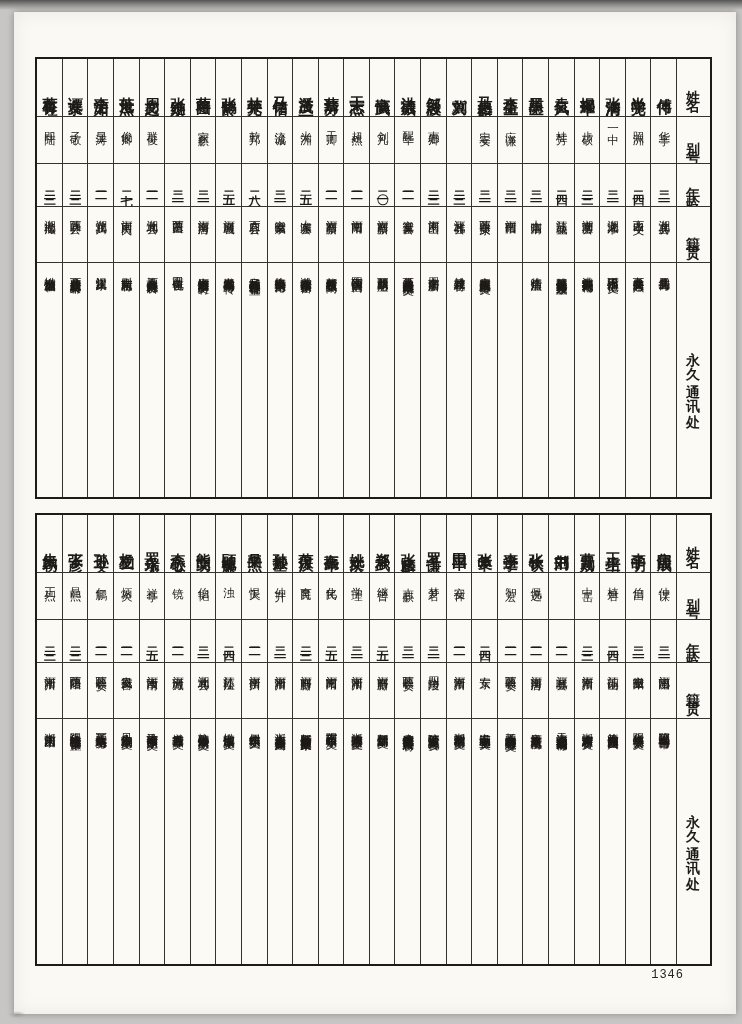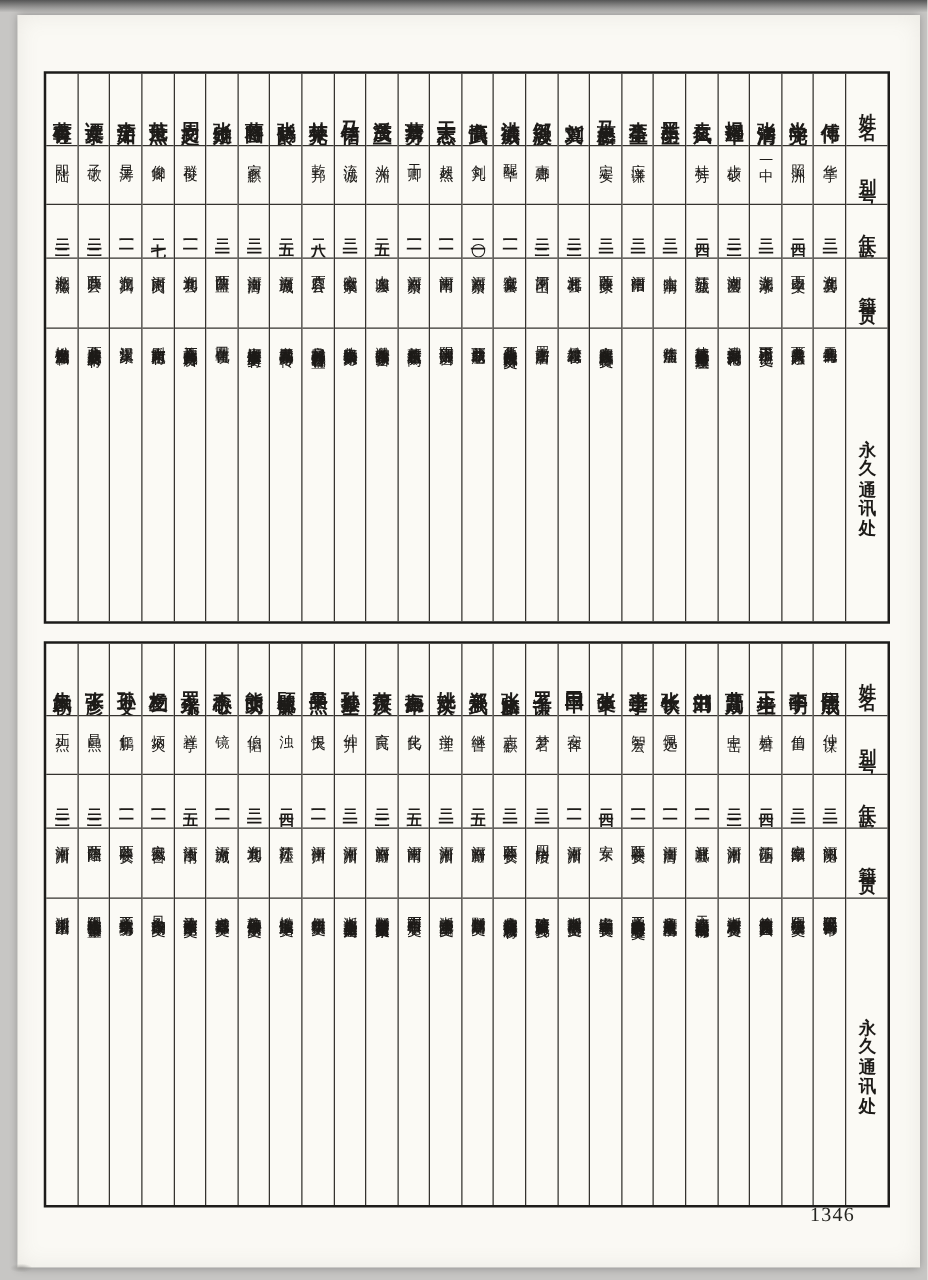--- a/index.html
+++ b/index.html
@@ -49,22 +49,22 @@
   .c-origin{height:56px;padding-top:4px;}
   .c-origin span{font-size:11.5px;letter-spacing:1px;}
   .c-addr{flex:1 1 0;border-bottom:none;padding-top:5px;}
   .c-addr span{font-size:11.5px;letter-spacing:0.5px;}
   
   .hdr .cell{align-items:center;padding-top:0;}
   .hdr .cell span{font-weight:bold;font-size:14px;letter-spacing:9px;}
   .hdr .c-addr span{font-size:14px;letter-spacing:16px;}
   .page-number{
     position:absolute;right:52px;bottom:32px;
-    font-family:Liberation Serif, serif;
-    font-size:16px;color:#252520;letter-spacing:1px;
+    font-family:Liberation Mono, monospace;
+    font-size:12px;color:#252520;letter-spacing:1px;
   }
 </style>
 </head>
 <body>
 
 <div class="page">
   <div class="vtable" id="table-top">
       <div class="col hdr">
         <div class="cell c-name">
           <span>姓名</span>

